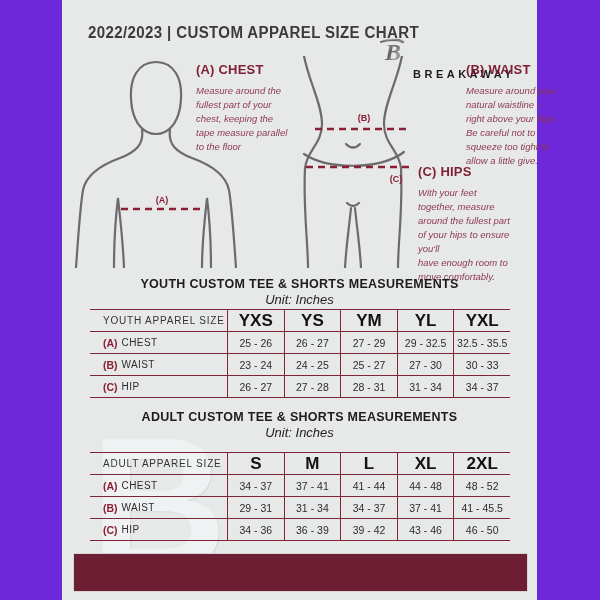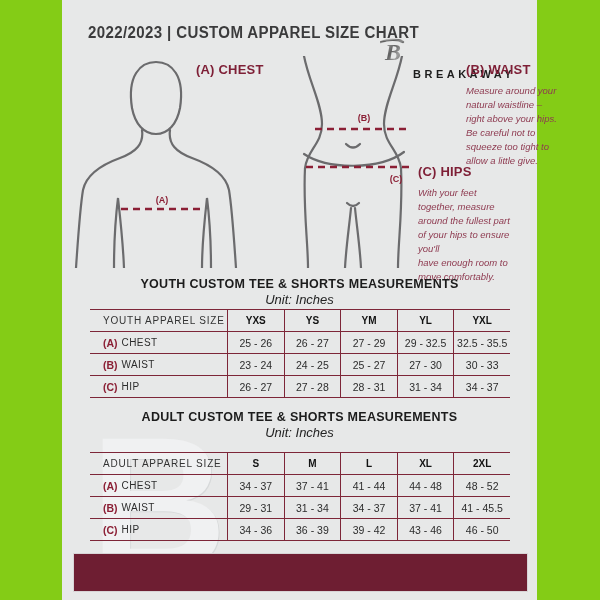--- a/index.html
+++ b/index.html
@@ -1,19 +1,19 @@
 <!DOCTYPE html>
 <html><head>
 <meta charset="utf-8">
 <style>
   * { margin:0; padding:0; box-sizing:border-box; }
   html,body { width:600px; height:600px; }
   body { font-family:"Liberation Sans", sans-serif; background:#ffffff; position:relative; overflow:hidden; }
 
-  #canvas { position:absolute; left:0; top:0; width:600px; height:600px; background:#84cc16; }
+  #canvas { position:absolute; left:0; top:0; width:600px; height:600px; background:#6d28d9; }
   #doc { position:absolute; left:62px; top:0; width:475px; height:600px; background:#e7e8e8; }
 
   
   .hdr { position:absolute; left:0; top:18px; width:475px; height:32px; }
   .hdr-title { position:absolute; left:26px; top:6px; font-size:16px; font-weight:700; color:#3b3b3c;
                letter-spacing:.4px; transform:scaleX(.94); transform-origin:left center; white-space:nowrap; }
   .brand { position:absolute; right:22px; top:2px; display:flex; align-items:center; gap:7px; }
   .brand-name { font-size:11px; font-weight:700; letter-spacing:3.5px; color:#1d1d1d;margin-top:48px; }
 
   
@@ -26,21 +26,21 @@
   .sec-title { position:absolute; width:475px; text-align:center; font-size:12.5px; font-weight:700;
                color:#1c1c1c; letter-spacing:.3px; z-index:2; }
   .sec-unit  { position:absolute; width:475px; text-align:center; font-size:13px; font-style:italic;
                color:#232323; z-index:2; }
 
   
   .size-table { position:absolute; left:28px; width:420px; display:grid;
                 grid-template-columns:137px repeat(5,1fr); z-index:2; }
   .cell { height:22px; display:flex; align-items:center; justify-content:center;
           border-bottom:1.4px solid #7d2638; font-size:10.5px; color:#2c2c2c; }
-  .cell.head { height:23px; border-top:1.4px solid #7d2638; font-weight:700; font-size:10px; color:#121212; }
+  .cell.head { height:23px; border-top:1.4px solid #7d2638; font-weight:700; font-size:17px; color:#121212; }
   .cell.lbl  { justify-content:flex-start; padding-left:13px; }
   .cell.head.lbl { font-weight:400; font-size:10px; color:#333; letter-spacing:.8px; }
   .cell.v { border-left:1.4px solid #7d2638; }
   .row-prefix { color:#8b1f35; font-weight:700; margin-right:4px; font-size:10.5px; }
   .row-label { font-size:10px; color:#2c2c2c; letter-spacing:.4px; }
 
   
   .footer-bar { position:absolute; left:11px; top:553px; width:455px; height:39px;
                 background:#6e1e32; border:1px solid #d8d4d6; z-index:3; }
   .watermark { position:absolute; left:28px; top:408px; font-size:190px; font-weight:700;
@@ -102,20 +102,25 @@
       </g>
       <line x1="25" y1="73" x2="118" y2="73" stroke="#8b1f35" stroke-width="2.4" stroke-dasharray="7 5"></line>
       <line x1="16" y1="111" x2="122" y2="111" stroke="#8b1f35" stroke-width="2.4" stroke-dasharray="7 5"></line>
       <text x="74" y="65" text-anchor="middle" font-size="9" font-weight="bold" fill="#8b1f35">(B)</text>
       <text x="106" y="126" text-anchor="middle" font-size="9" font-weight="bold" fill="#8b1f35">(C)</text>
     </svg>
   </div>
 
   <div class="guide-block" style="left:134px; top:62px; width:110px;">
     <div class="guide-heading">(A) CHEST</div>
+    <div class="guide-text">Measure around the
+fullest part of your
+chest, keeping the
+tape measure parallel
+to the floor</div>
   </div>
 
   <div class="guide-block" style="left:368px; top:62px; width:118px;margin-left:36px;">
     <div class="guide-heading">(B) WAIST</div>
     <div class="guide-text">Measure around your
 natural waistline –
 right above your hips.
 Be careful not to
 squeeze too tight to
 allow a little give.</div>

